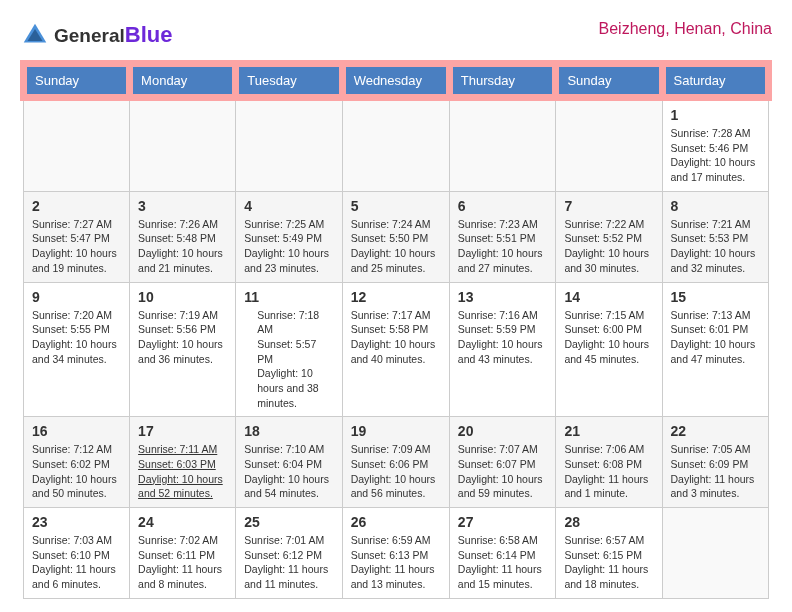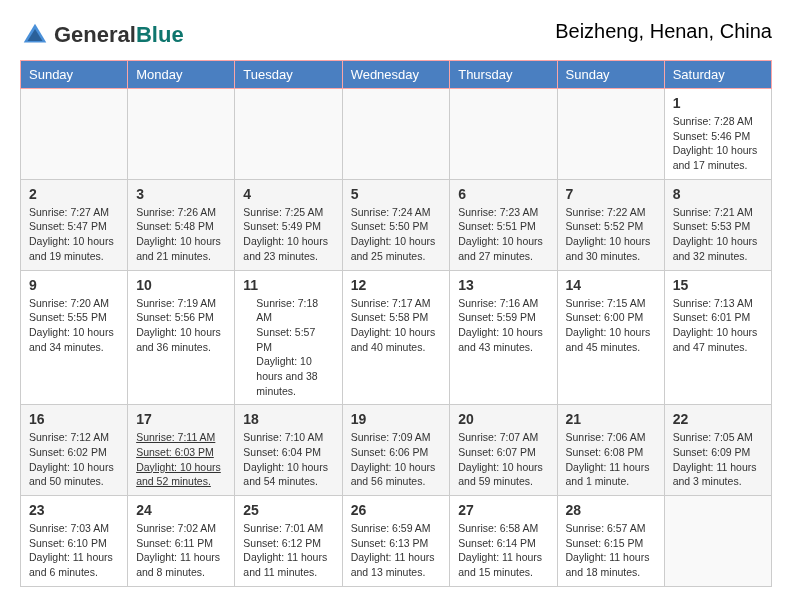--- a/index.html
+++ b/index.html
@@ -27,36 +27,36 @@
     }
     .title-block {
       text-align: right;
     }
     .month-title {
       font-size: 36px;
       font-weight: normal;
       color: #333;
     }
     .location {
-      font-size: 20px;
-      color: #000000;
+      font-size: 16px;
+      color: #be185d;
     }
     .calendar {
       width: 100%;
       border-collapse: collapse;
       border: 1px solid #ccc;
     }
     .calendar th {
       background-color: #4a7fc1;
       color: white;
       text-align: left;
       padding: 6px 8px;
       font-size: 13px;
       font-weight: normal;
-      border: 1px solid #fca5a5;
+      border: 7px solid #fca5a5;
     }
     .calendar td {
       vertical-align: top;
       padding: 6px 8px;
       border: 1px solid #ccc;
       width: 108px;
       min-height: 90px;
       font-size: 11px;
       color: #333;
       background: #fff;
@@ -88,21 +88,21 @@
 </head>
 <body>
 
 <div class="header">
   <div class="logo">
     <svg class="logo-icon" viewBox="0 0 40 40" xmlns="http://www.w3.org/2000/svg">
       <polygon points="20,5 35,30 5,30" fill="#4a90d9"></polygon>
       <polygon points="20,12 30,28 10,28" fill="#2a6099"></polygon>
     </svg>
     <div>
-      <span style="font-size:22px;font-weight:bold;color:#333;">General</span><span style="font-size:22px;font-weight:bold;color:#0f766e;">Blue</span>
+      <span style="font-size:19px;font-weight:bold;color:#333;">General</span><span style="font-size:22px;font-weight:bold;color:#6d28d9;">Blue</span>
     </div>
   </div>
   <div class="title-block">
     <div class="location">Beizheng, Henan, China</div>
   </div>
 </div>
 
 <table class="calendar">
   <thead>
     <tr>

